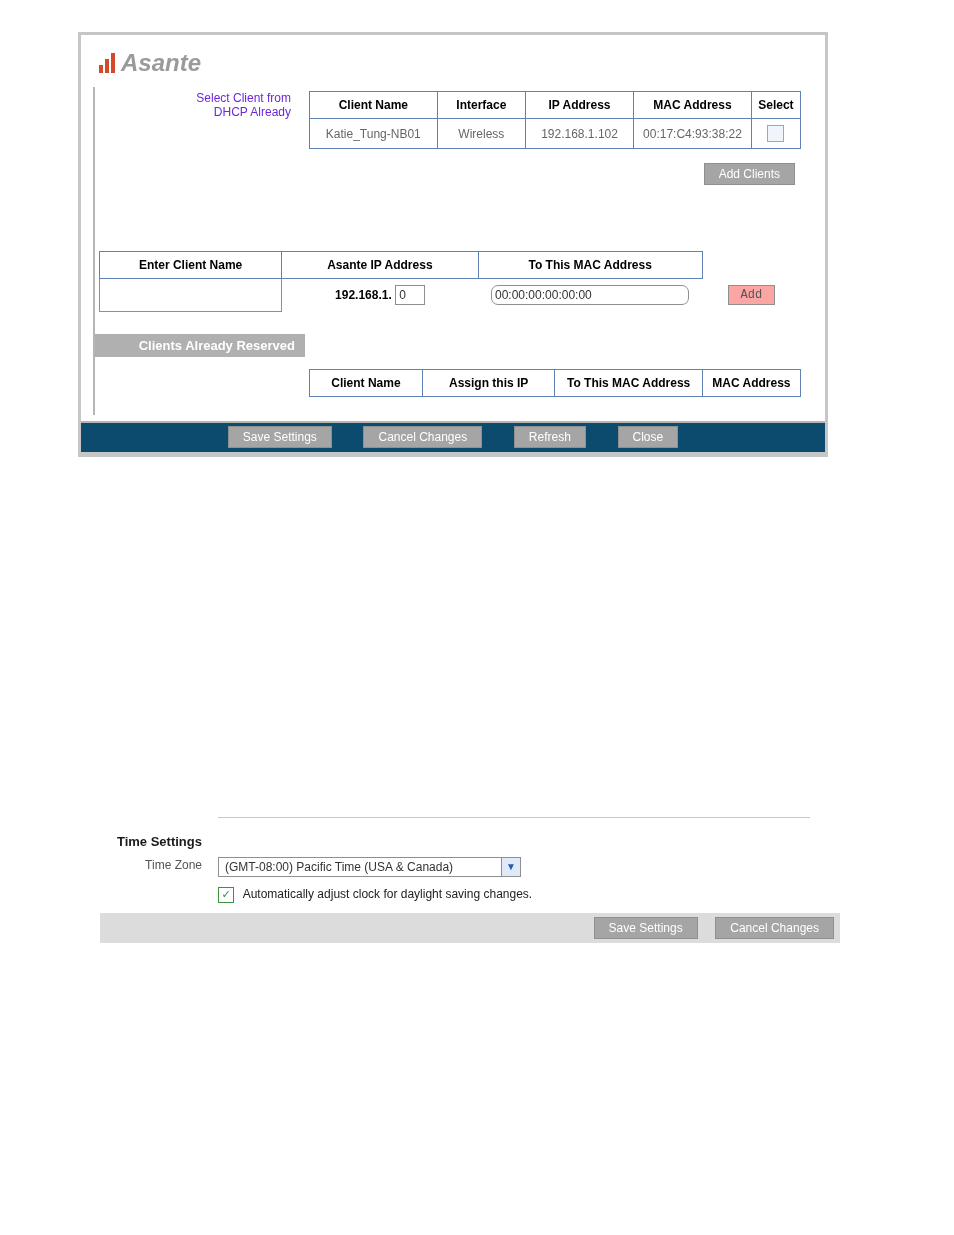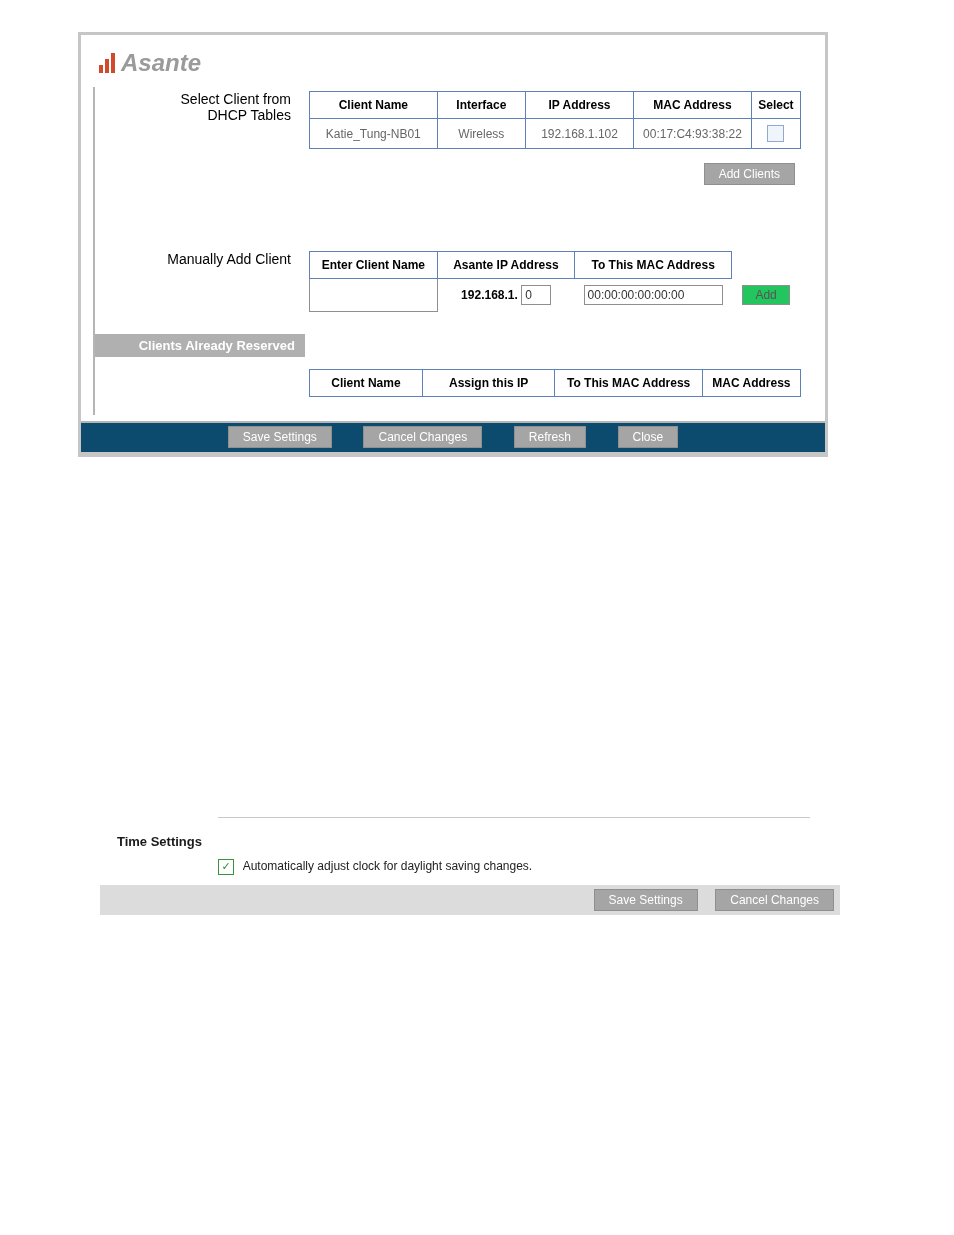--- a/index.html
+++ b/index.html
@@ -49,21 +49,21 @@
   .section-title-bar {
     background:#b0b0b0;
     color:#ffffff;
     font-weight:bold;
     padding:4px 10px 4px 6px;
     text-align:right;
     width:210px;
     min-width:210px;
     box-sizing:border-box;
   }
-  .label-blue { color:#000000; font-size:14px; }
+  .label-blue { color:#6d28d9; font-size:12px; }
   .right-col {
     flex:1;
     padding:4px 6px 4px 4px;
     box-sizing:border-box;
   }
   table.ui-table {
     width:100%;
     border-collapse:collapse;
     table-layout:fixed;
   }
@@ -79,27 +79,27 @@
   .btn-grey {
     background:#a5a5a5;
     color:#ffffff;
     border:1px solid #8f8f8f;
     font-size:12px;
     padding:3px 14px;
     cursor:pointer;
     font-family:inherit;
   }
   .btn-small {
-    background:#22c55e;
+    background:#fca5a5;
     border:1px solid #8f8f8f;
     color:#555;
     font-size:12px;
     padding:2px 12px;
     cursor:pointer;
-    font-family:Liberation Sans, sans-serif;
+    font-family:Liberation Mono, monospace;
   }
   .add-clients-row {
     text-align:right;
     padding:14px 6px 8px 0;
   }
   .checkbox {
     width:15px;height:15px;
     border:1px solid #8fa9cf;
     background:#f0f5fb;
     display:inline-block;
@@ -185,21 +185,21 @@
         </svg>
       </span>
       <span>Asante</span>
     </div>
 
     <div class="config-area">
 
       <div class="section-row">
         <div class="left-col">
           <div class="label-blue">Select Client from</div>
-          <div class="label-blue">DHCP Tables</div>
+          <div class="label-blue">DHCP Already</div>
         </div>
         <div class="right-col">
           <table class="ui-table">
             <colgroup>
                 <col style="width:26%">
                 <col style="width:18%">
                 <col style="width:22%">
                 <col style="width:24%">
                 <col style="width:10%">
               </colgroup>
@@ -222,23 +222,20 @@
             </table>
           <div class="add-clients-row">
             <button class="btn-grey">Add Clients</button>
           </div>
         </div>
       </div>
 
       <div style="height:50px;"></div>
 
       <div class="section-row">
-        <div class="left-col">
-          <span class="label-blue">Manually Add Client</span>
-        </div>
         <div class="right-col">
           <table class="ui-table">
             <colgroup>
                 <col style="width:26%">
                 <col style="width:28%">
                 <col style="width:32%">
                 <col style="width:14%">
               </colgroup>
             <tbody>
                 <tr>
@@ -249,21 +246,21 @@
             </tr>
             <tr>
               <td style="border-left:1px solid #8f8f8f;border-right:1px solid #8f8f8f;border-top:1px solid #8f8f8f;border-bottom:1px solid #8f8f8f;padding:2px;">
                 <input type="text" class="text-input" style="width: 95%; border: none;">
               </td>
               <td style="border:none;">
                 <span class="ip-prefix">192.168.1.</span>
                 <input type="text" class="text-input" style="width: 22px;" value="0">
               </td>
               <td style="border:none;">
-                <input type="text" class="text-input" style="width: 88%;" value="00:00:00:00:00:00">
+                <input type="text" class="text-input" style="width: 88%; border-radius: 7px;" value="00:00:00:00:00:00">
               </td>
               <td style="border:none;">
                 <button class="btn-small">Add</button>
               </td>
             </tr>
           </tbody>
             </table>
         </div>
       </div>
 
@@ -310,20 +307,29 @@
   <div class="time-row">
     <div class="time-left"></div>
     <div class="time-right">
         <hr class="rule">
       </div>
   </div>
   <div class="time-row">
     <div class="time-left"><span class="time-heading">Time Settings</span></div>
     <div class="time-right"></div>
   </div>
+  <div class="time-row" style="margin-top:8px;">
+    <div class="time-left"><span class="time-sub">Time Zone</span></div>
+    <div class="time-right">
+      <span class="select-wrap">
+        <input type="text" readonly="" value="(GMT-08:00) Pacific Time (USA &amp; Canada)" style="">
+        <span class="select-arrow">▼</span>
+      </span>
+    </div>
+  </div>
   <div class="time-row" style="margin-top:10px;">
     <div class="time-left"></div>
     <div class="time-right" style="font-size:12px;color:#222;">
       <span class="chk-box">✓</span>
       <span>Automatically adjust clock for daylight saving changes.</span>
     </div>
   </div>
   <div class="time-footer">
     <button class="btn-grey">Save Settings</button>
     <button class="btn-grey">Cancel Changes</button>

